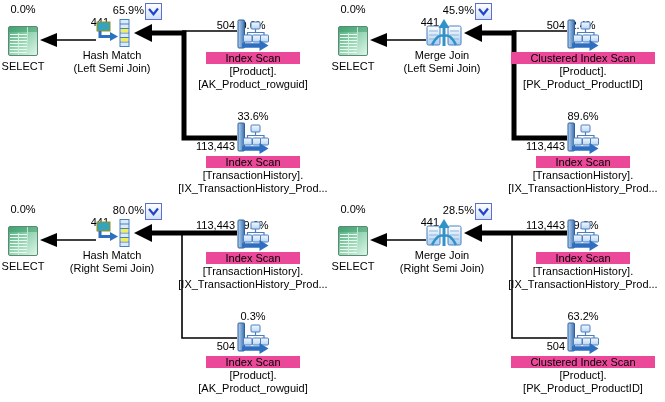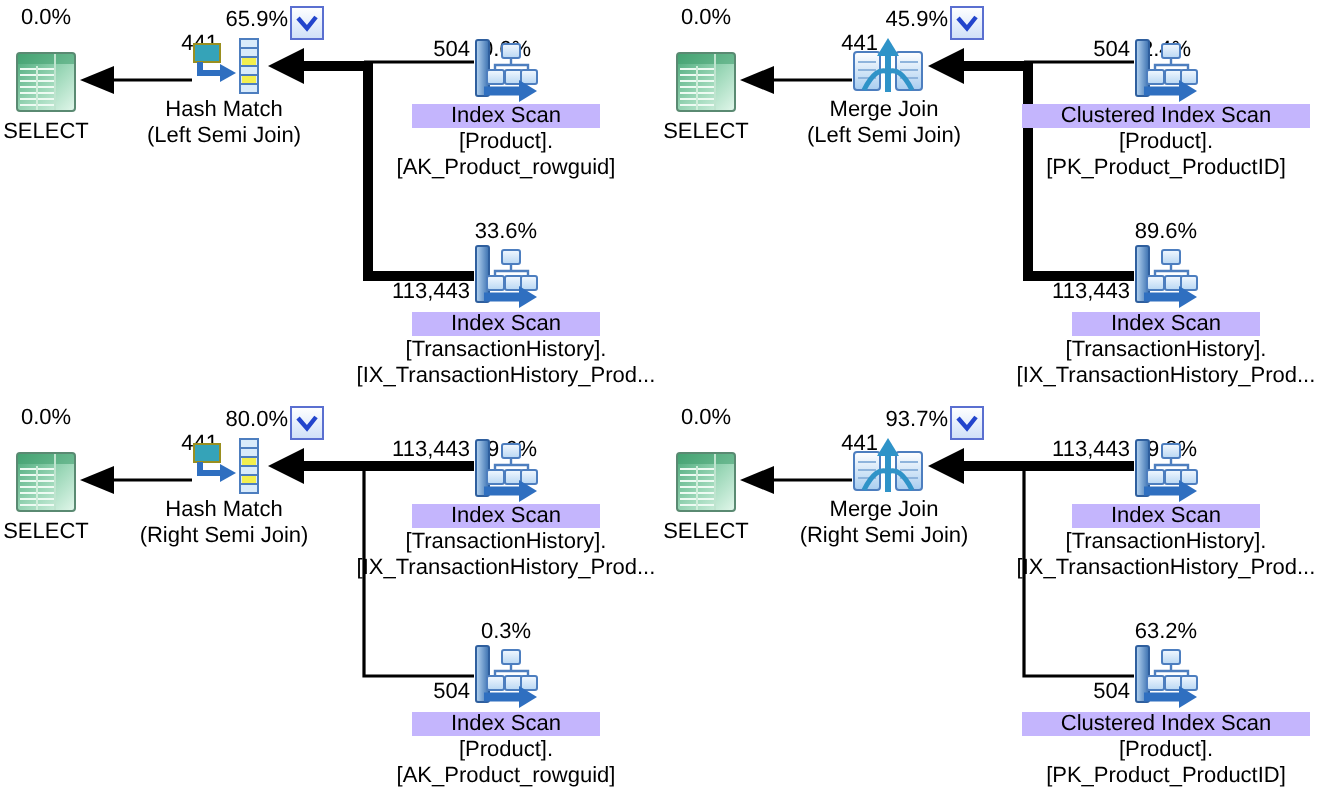--- a/index.html
+++ b/index.html
@@ -30,21 +30,21 @@
   .n-st-rows{left:181px;top:19px;width:54px;}
   .n-st-name{left:123px;top:52px;width:260px;}
   .n-st-l1{left:123px;top:65px;width:260px;}
   .n-st-l2{left:123px;top:78px;width:260px;}
   .n-sb-pct{left:225px;top:110px;width:56px;text-align:center;}
   .n-sb-icon{left:237px;top:122px;width:32px;height:32px;}
   .n-sb-rows{left:181px;top:140px;width:54px;}
   .n-sb-name{left:123px;top:156px;width:260px;}
   .n-sb-l1{left:123px;top:169px;width:260px;}
   .n-sb-l2{left:123px;top:182px;width:260px;}
-  .hl{background:#c4b5fd;padding:0 19px;}
+  .hl{background:#ec4899;padding:0 19px;}
 </style>
 </head>
 <body>
 
 <div class="canvas">
 
   <svg width="0" height="0" style="position:absolute" aria-hidden="true">
     <defs>
       <linearGradient id="gSel" x1="0" y1="0" x2="1" y2="1">
         <stop offset="0" stop-color="#49a878"></stop>
@@ -287,21 +287,21 @@
 
   <div class="plan p3">
     <div class="pct n-select-pct">0.0%</div>
     <div class="icon n-select-icon">
         <svg viewBox="0 0 30 30">
           <use href="#sym-select"></use>
         </svg>
       </div>
     <div class="lbl n-select-lbl">SELECT</div>
     <div class="rows n-join-rows">441</div>
-    <div class="pct n-join-pct">93.7%</div>
+    <div class="pct n-join-pct">28.5%</div>
     <div class="icon n-join-chk">
         <svg viewBox="0 0 17 17">
           <use href="#sym-chk"></use>
         </svg>
       </div>
     <div class="icon n-join-icon">
         <svg viewBox="0 0 36 28">
           <use href="#sym-merge"></use>
         </svg>
       </div>

